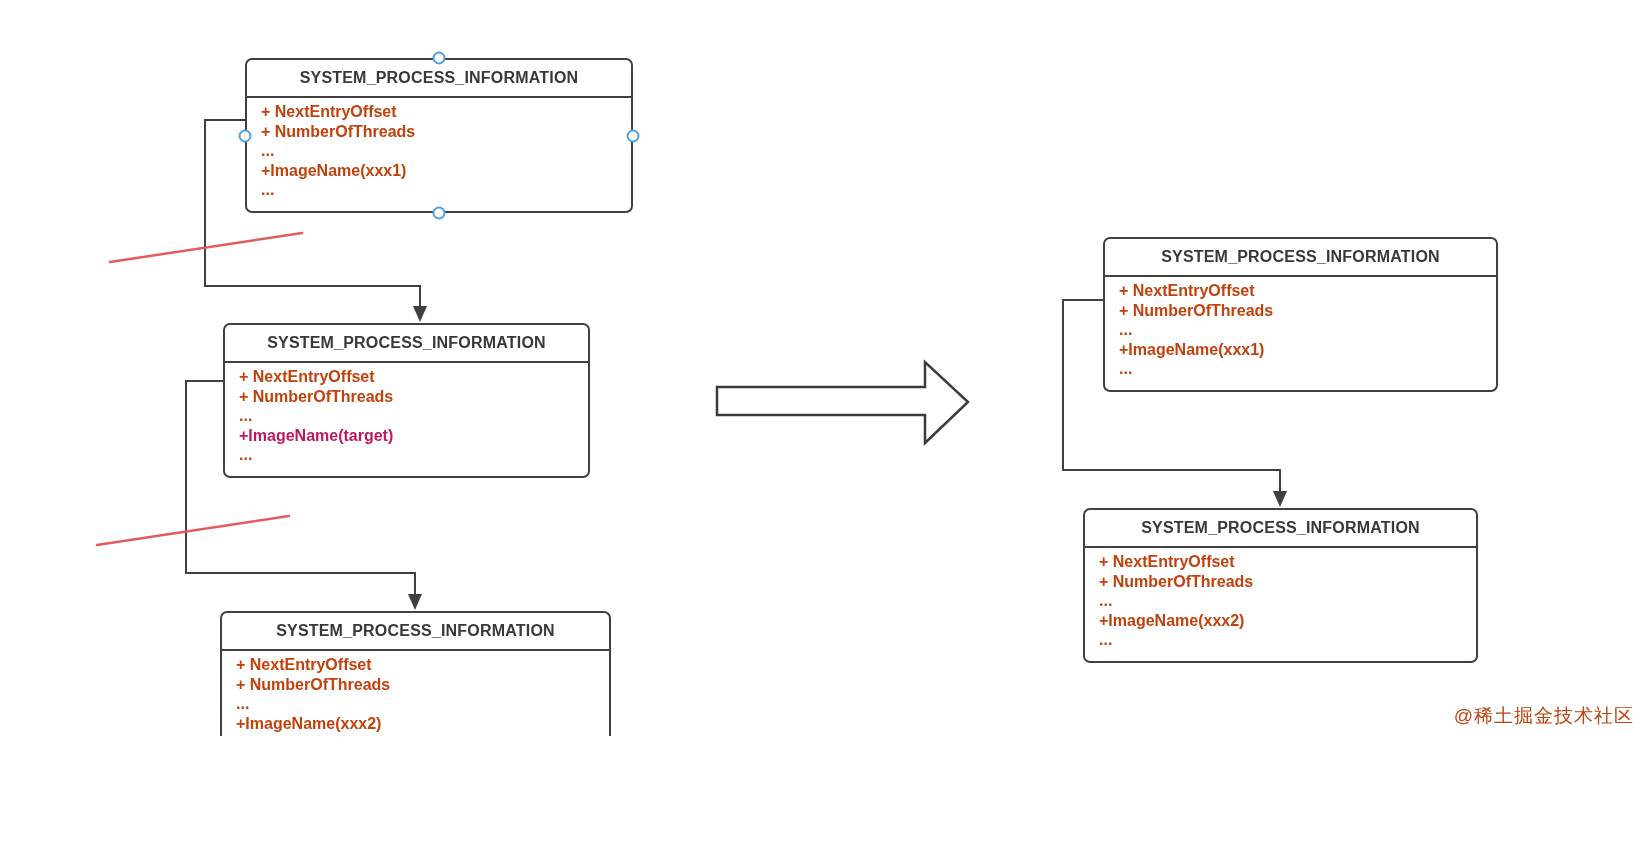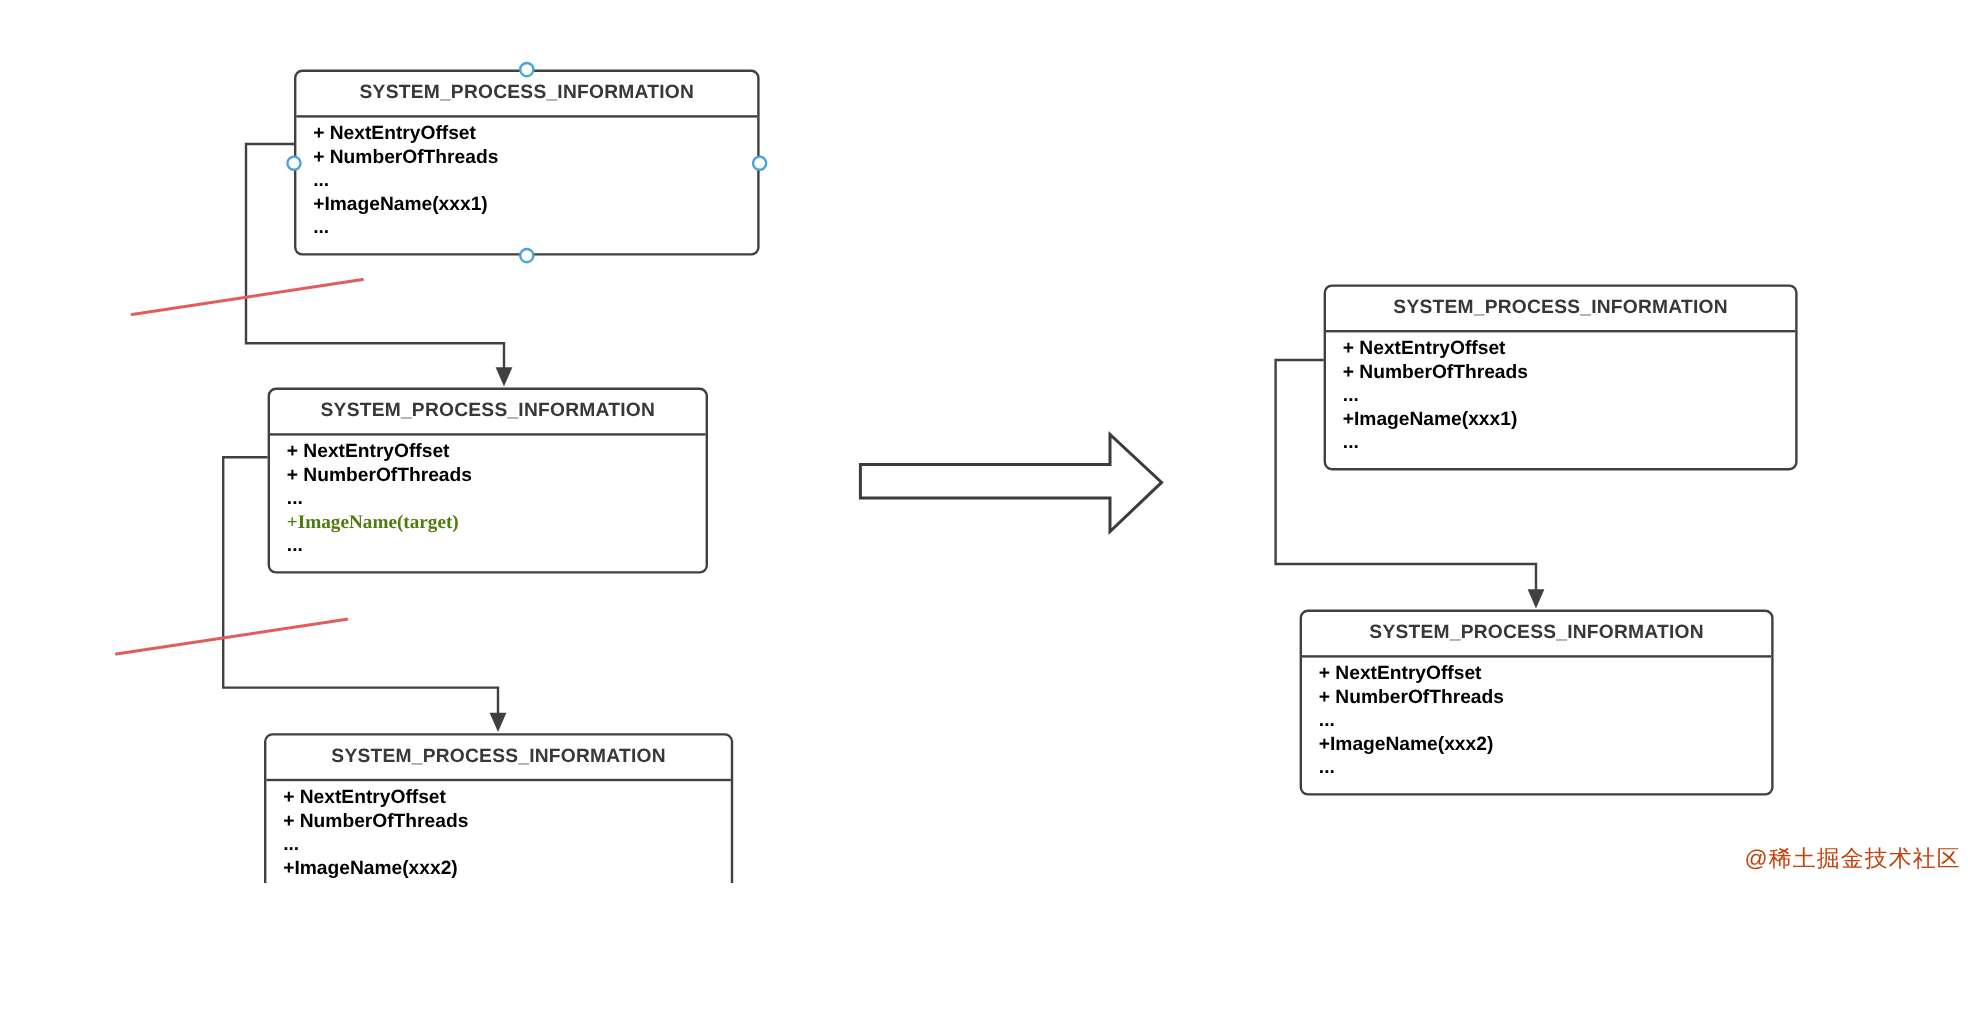--- a/index.html
+++ b/index.html
@@ -38,24 +38,24 @@
     border-bottom: 2px solid #404040;
     white-space: nowrap;
   }
   .node-body {
     padding: 4px 0 0 14px;
   }
   .fline {
     font-size: 16px;
     font-weight: bold;
     line-height: 19.5px;
-    color: #000000;
+    color: #c2410c;
     white-space: nowrap;
   }
-  .fline.red { color: #4d7c0f; font-family: Liberation Serif, serif; }
+  .fline.red { color: #be185d; }
   .watermark {
     position: absolute;
     right: 6px;
     bottom: 7px;
     z-index: 3;
     font-size: 19px;
     color: #c2410c;
     letter-spacing: 1px;
   }
 </style>

